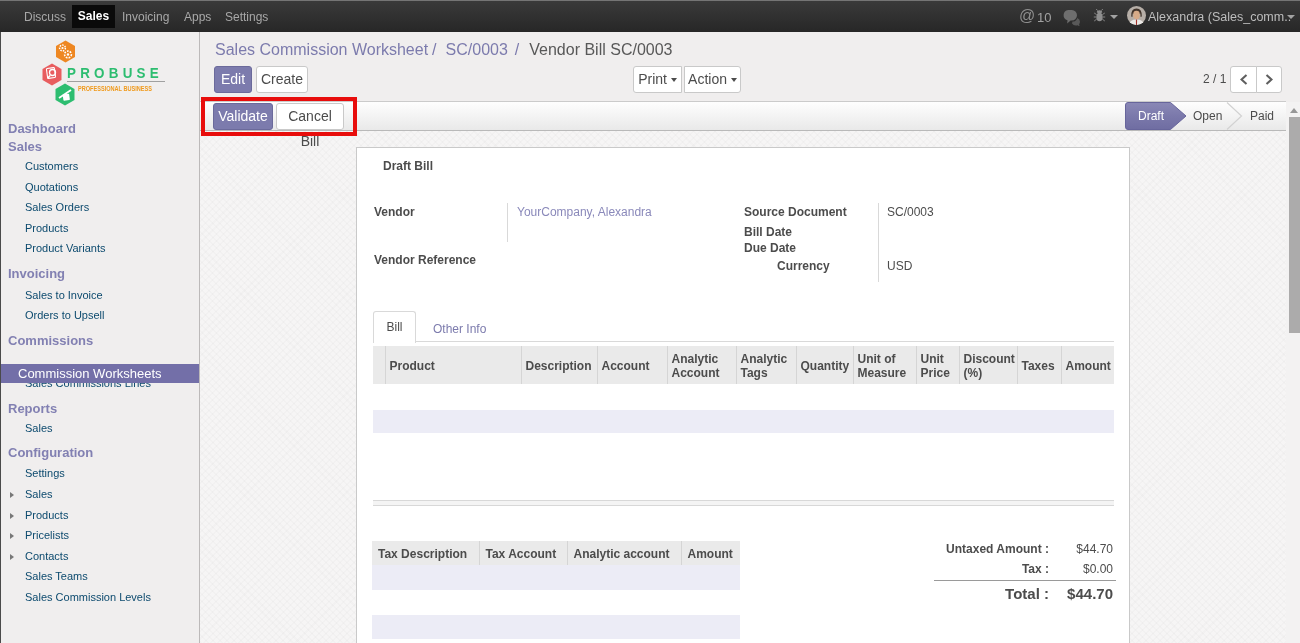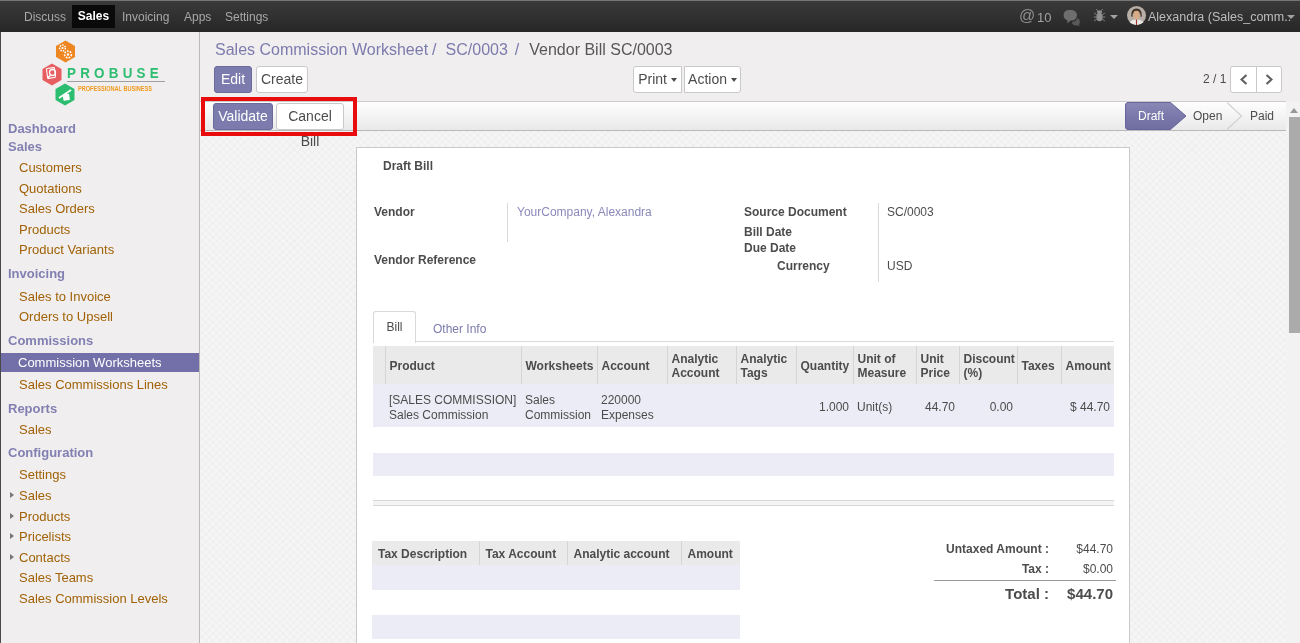--- a/index.html
+++ b/index.html
@@ -12,23 +12,23 @@
   #navbar { position:absolute; left:0; top:0; width:1300px; height:32px; background:linear-gradient(#3a3a3a, #272727); border-top:1px solid #757575; }
   .nav-item { position:absolute; top:9px; font-size:12px; color:#a8a8a8; white-space:nowrap; }
   #nav-sales { position:absolute; left:72px; top:4px; width:43px; height:23px; background:#0a0a0a; color:#fff; font-weight:bold; font-size:12px; text-align:center; line-height:23px; }
   .nav-right { position:absolute; color:#a2a2a2; }
   .caret-down { display:inline-block; width:0; height:0; border-left:4px solid transparent; border-right:4px solid transparent; border-top:4px solid #a2a2a2; vertical-align:middle; }
 
   
   #sidebar { position:absolute; left:0; top:32px; width:199px; height:611px; background:#f0eeee; border-left:1px solid #4a4a4a; }
   #sidebar-border { position:absolute; left:199px; top:32px; width:1px; height:611px; background:#bcb9b9; }
   .m-head { position:absolute; left:7px; font-weight:bold; font-size:13px; color:#8280b2; white-space:nowrap; }
-  .m-item { position:absolute; left:18px; font-size:13px; color:#a16207; white-space:nowrap; }
+  .m-item { position:absolute; left:24px; font-size:11px; color:#0c4a6e; white-space:nowrap; }
   .m-caret { position:absolute; left:9px; width:0; height:0; border-left:4px solid #787878; border-top:3.5px solid transparent; border-bottom:3.5px solid transparent; }
-  #m-sel { position:absolute; left:1px; top:353px; width:198px; height:19px; background:#736fa8; }
+  #m-sel { position:absolute; left:1px; top:364px; width:198px; height:19px; background:#736fa8; }
   #m-sel span { position:absolute; left:17px; top:2px; color:#fff; font-size:13px; }
 
   
   #breadcrumb { position:absolute; left:215px; top:41px; font-size:16px; white-space:nowrap; }
   #breadcrumb .bc-link { color:#7c7bad; }
   #breadcrumb .bc-sep { color:#7c7bad; }
   #breadcrumb .bc-last { color:#585858; }
   .btn { position:absolute; height:27px; line-height:25px; text-align:center; font-size:14px; border-radius:3px; border:1px solid #c9c9c9; background:#fff; color:#4c4c4c; }
   .btn-purple { background:#7c7bad; border-color:#6b6a9b; color:#fff; }
 
@@ -235,44 +235,30 @@
           <col style="width:63px;">
           <col style="width:43px;">
           <col style="width:58px;">
           <col style="width:44px;">
           <col style="width:53px;">
       </colgroup>
       <tbody>
           <tr style="height:38px;">
         <th style="border-left:none;"></th>
             <th>Product</th>
-            <th>Worksheets</th>
+            <th>Description</th>
             <th>Account</th>
             <th>Analytic Account</th>
             <th>Analytic Tags</th>
             <th>Quantity</th>
             <th>Unit of Measure</th>
             <th>Unit Price</th>
             <th>Discount (%)</th>
             <th>Taxes</th>
             <th>Amount</th>
-      </tr>
-      <tr class="datarow" style="height:43px; background:#ececf6;">
-        <td></td>
-            <td style="white-space:nowrap; overflow:hidden;">[SALES COMMISSION]<br>Sales Commission</td>
-            <td>Sales Commission</td>
-            <td>220000 Expenses</td>
-            <td></td>
-            <td></td>
-            <td class="num">1.000</td>
-            <td>Unit(s)</td>
-            <td class="num">44.70</td>
-            <td class="num">0.00</td>
-            <td></td>
-            <td class="num">$ 44.70</td>
       </tr>
       <tr style="height:26px;">
             <td colspan="12"></td>
           </tr>
       <tr style="height:23px; background:#ececf6;">
             <td colspan="12"></td>
           </tr>
       <tr style="height:24px;">
             <td colspan="12"></td>
           </tr>

